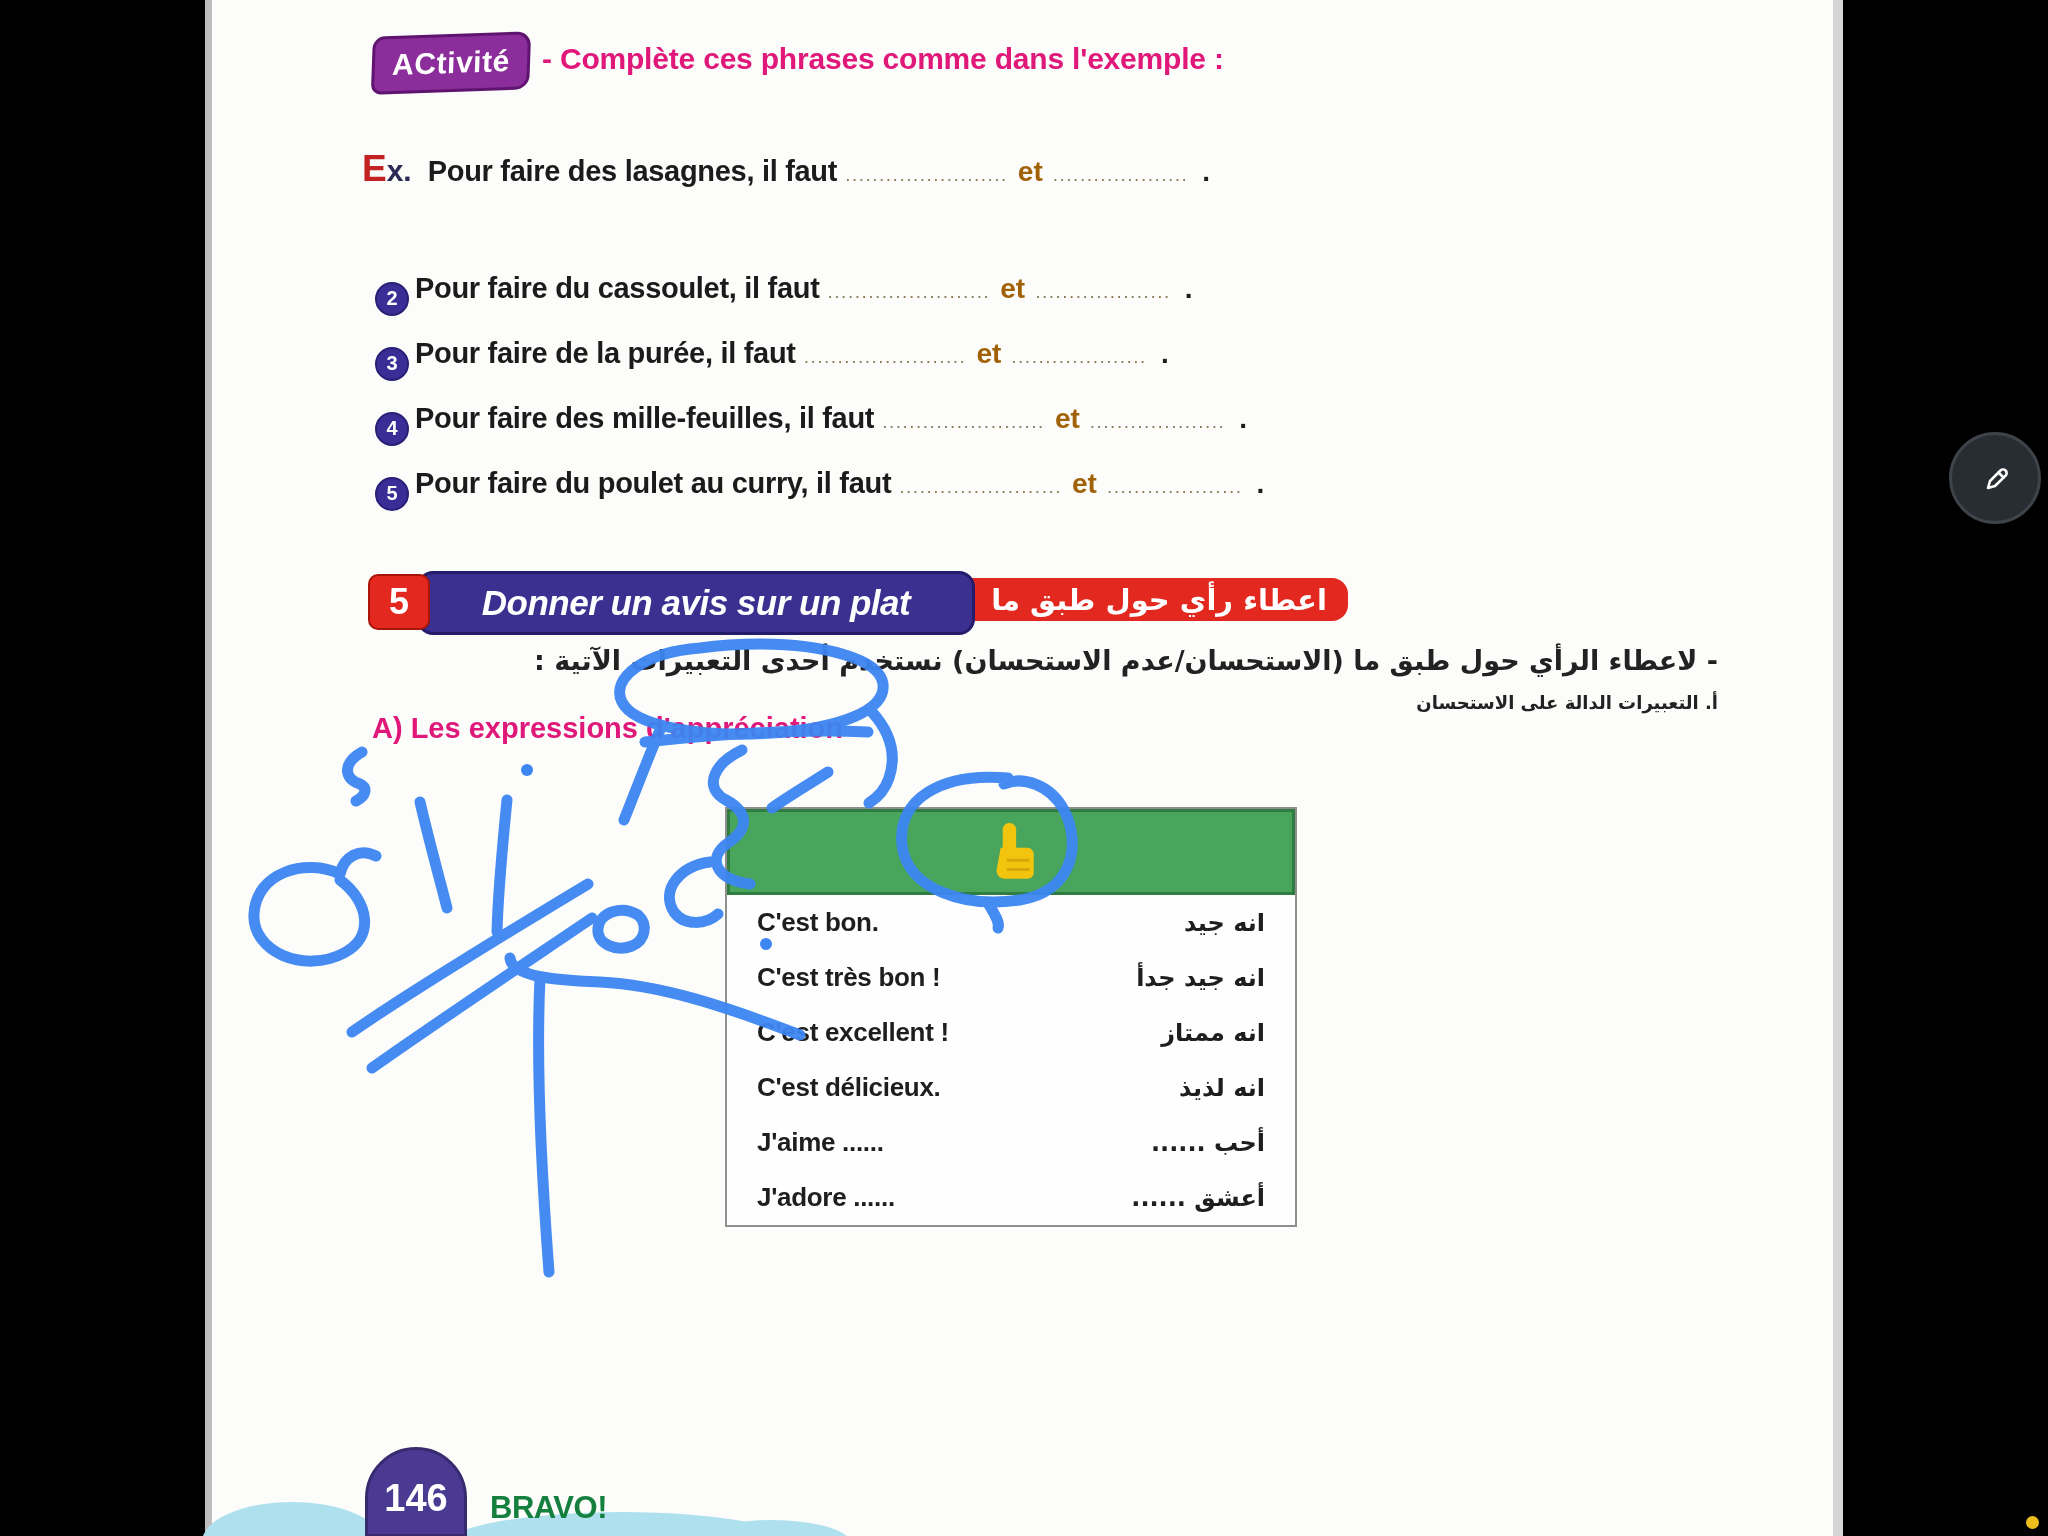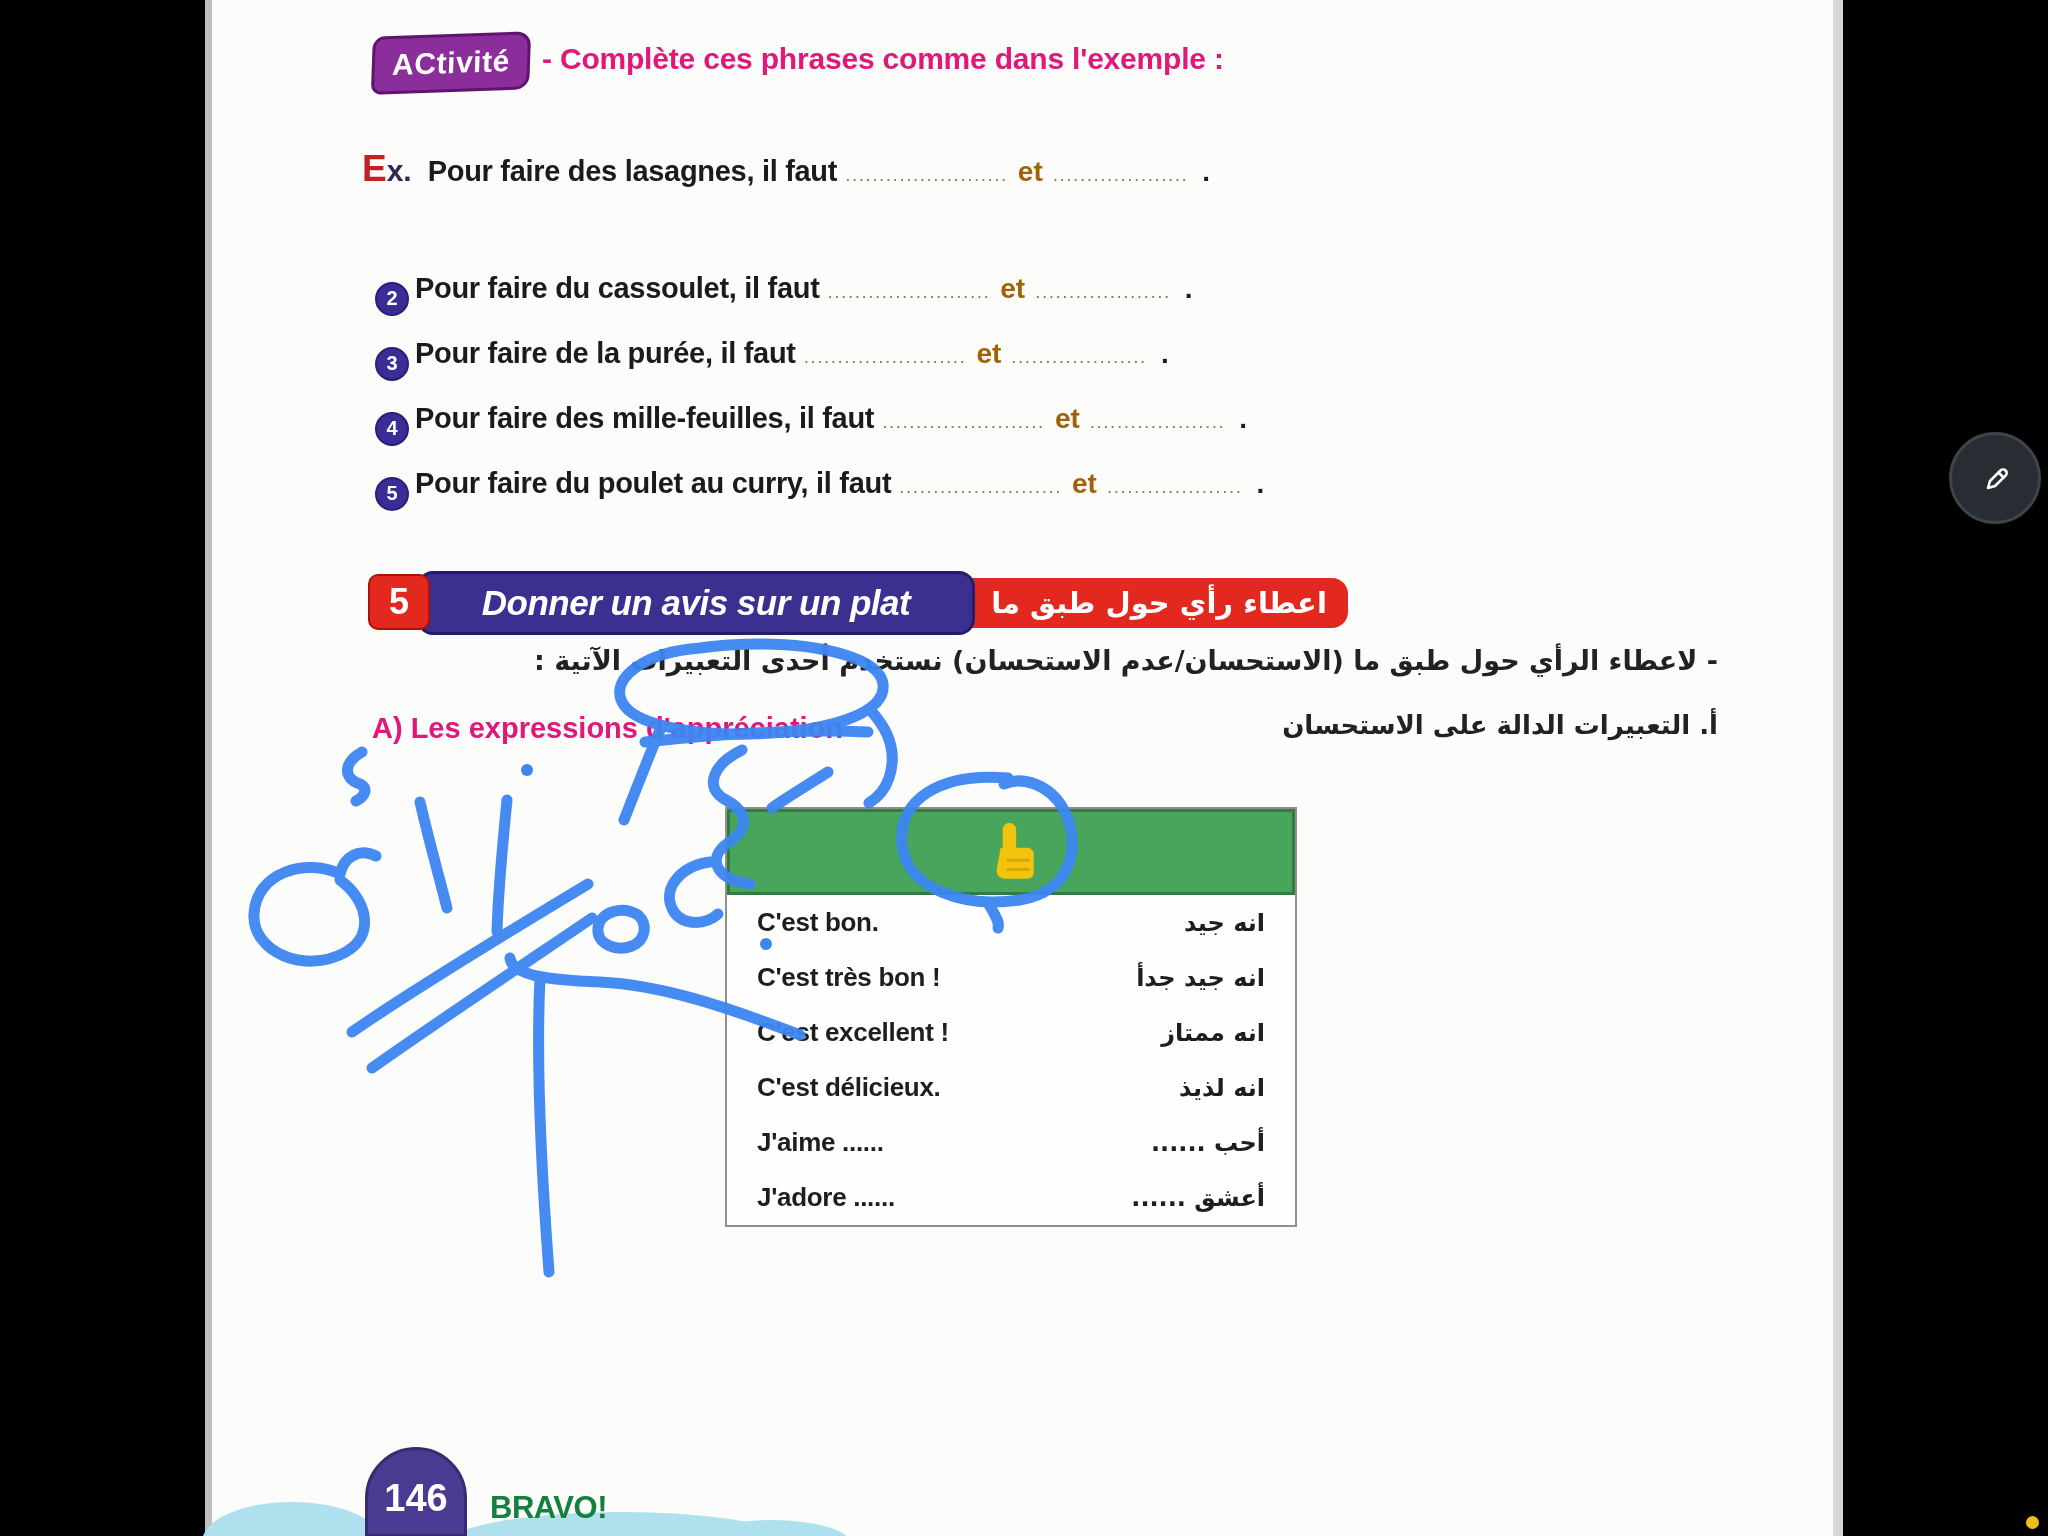--- a/index.html
+++ b/index.html
@@ -36,21 +36,21 @@
   .item-1{top:207px;}.item-2{top:272px;}.item-3{top:337px;}.item-4{top:402px;}.item-5{top:467px;}
   .num-circle{
     display:inline-flex;width:30px;height:30px;border-radius:50%;
     background:#3a2d96;border:2px solid#291f78;color:#fff;
     align-items:center;justify-content:center;
     font-size:20px;font-weight:bold;margin-right:6px;vertical-align:-7px;
   }
 
   
   .sec5-red-ar{
-    position:absolute;left:728px;top:578px;width:378px;height:50px;
+    position:absolute;left:728px;top:578px;width:378px;height:43px;
     background:#e3281f;border-radius:16px;
     display:flex;align-items:center;justify-content:center;padding-left:30px;
     color:#fff;font-weight:bold;font-size:29px;direction:rtl;
     font-family:"DejaVu Sans",sans-serif;z-index:1;
   }
   .sec5-navy{
     position:absolute;left:205px;top:571px;width:552px;height:58px;
     background:#3b3090;border:3px solid #241c6b;border-radius:16px;
     display:flex;align-items:center;justify-content:center;
     color:#fff;font-weight:bold;font-style:italic;font-size:35px;letter-spacing:-.5px;z-index:2;
@@ -62,22 +62,22 @@
     color:#fff;font-weight:bold;font-size:36px;z-index:3;
   }
 
   .intro-ar{
     position:absolute;right:115px;top:645px;direction:rtl;
     font-size:27px;font-weight:bold;color:#222;
     font-family:"DejaVu Sans",sans-serif;
   }
   .subsection-fr{position:absolute;left:160px;top:712px;color:#e0187a;font-weight:bold;font-size:29px;}
   .subsection-ar{
-    position:absolute;right:115px;top:710px;direction:rtl;
-    font-size:26px;font-weight:bold;color:#222;
+    position:absolute;right:115px;top:692px;direction:rtl;
+    font-size:18px;font-weight:bold;color:#222;
     font-family:"DejaVu Sans",sans-serif;
   }
 
   
   .app-table{position:absolute;left:513px;top:807px;width:568px;background:#fefefe;border:2px solid #8f8f8f;}
   .app-header{height:80px;background:#4aa55c;border:3px solid #2f7d41;display:flex;align-items:center;justify-content:center;}
   .app-row{height:55px;display:flex;align-items:center;justify-content:space-between;padding:0 30px;}
   .cell-fr{font-size:26px;font-weight:bold;color:#1e1e1e;letter-spacing:-.3px;}
   .cell-ar{font-size:24px;font-weight:bold;color:#1e1e1e;direction:rtl;font-family:"DejaVu Sans",sans-serif;}
 

